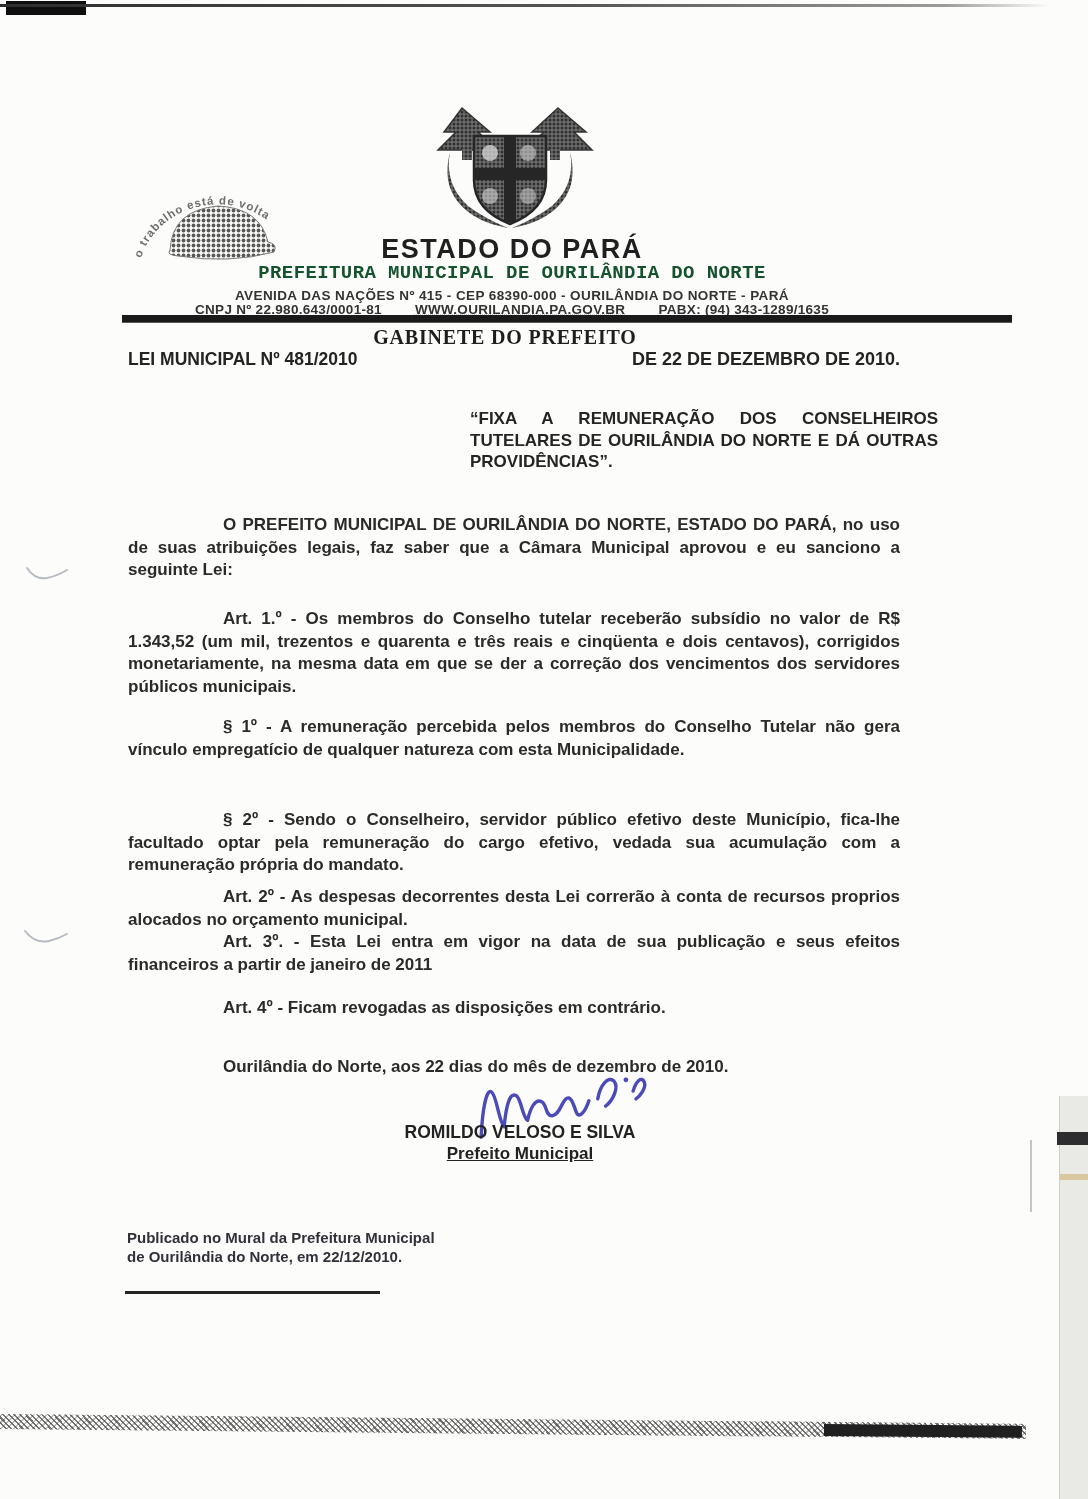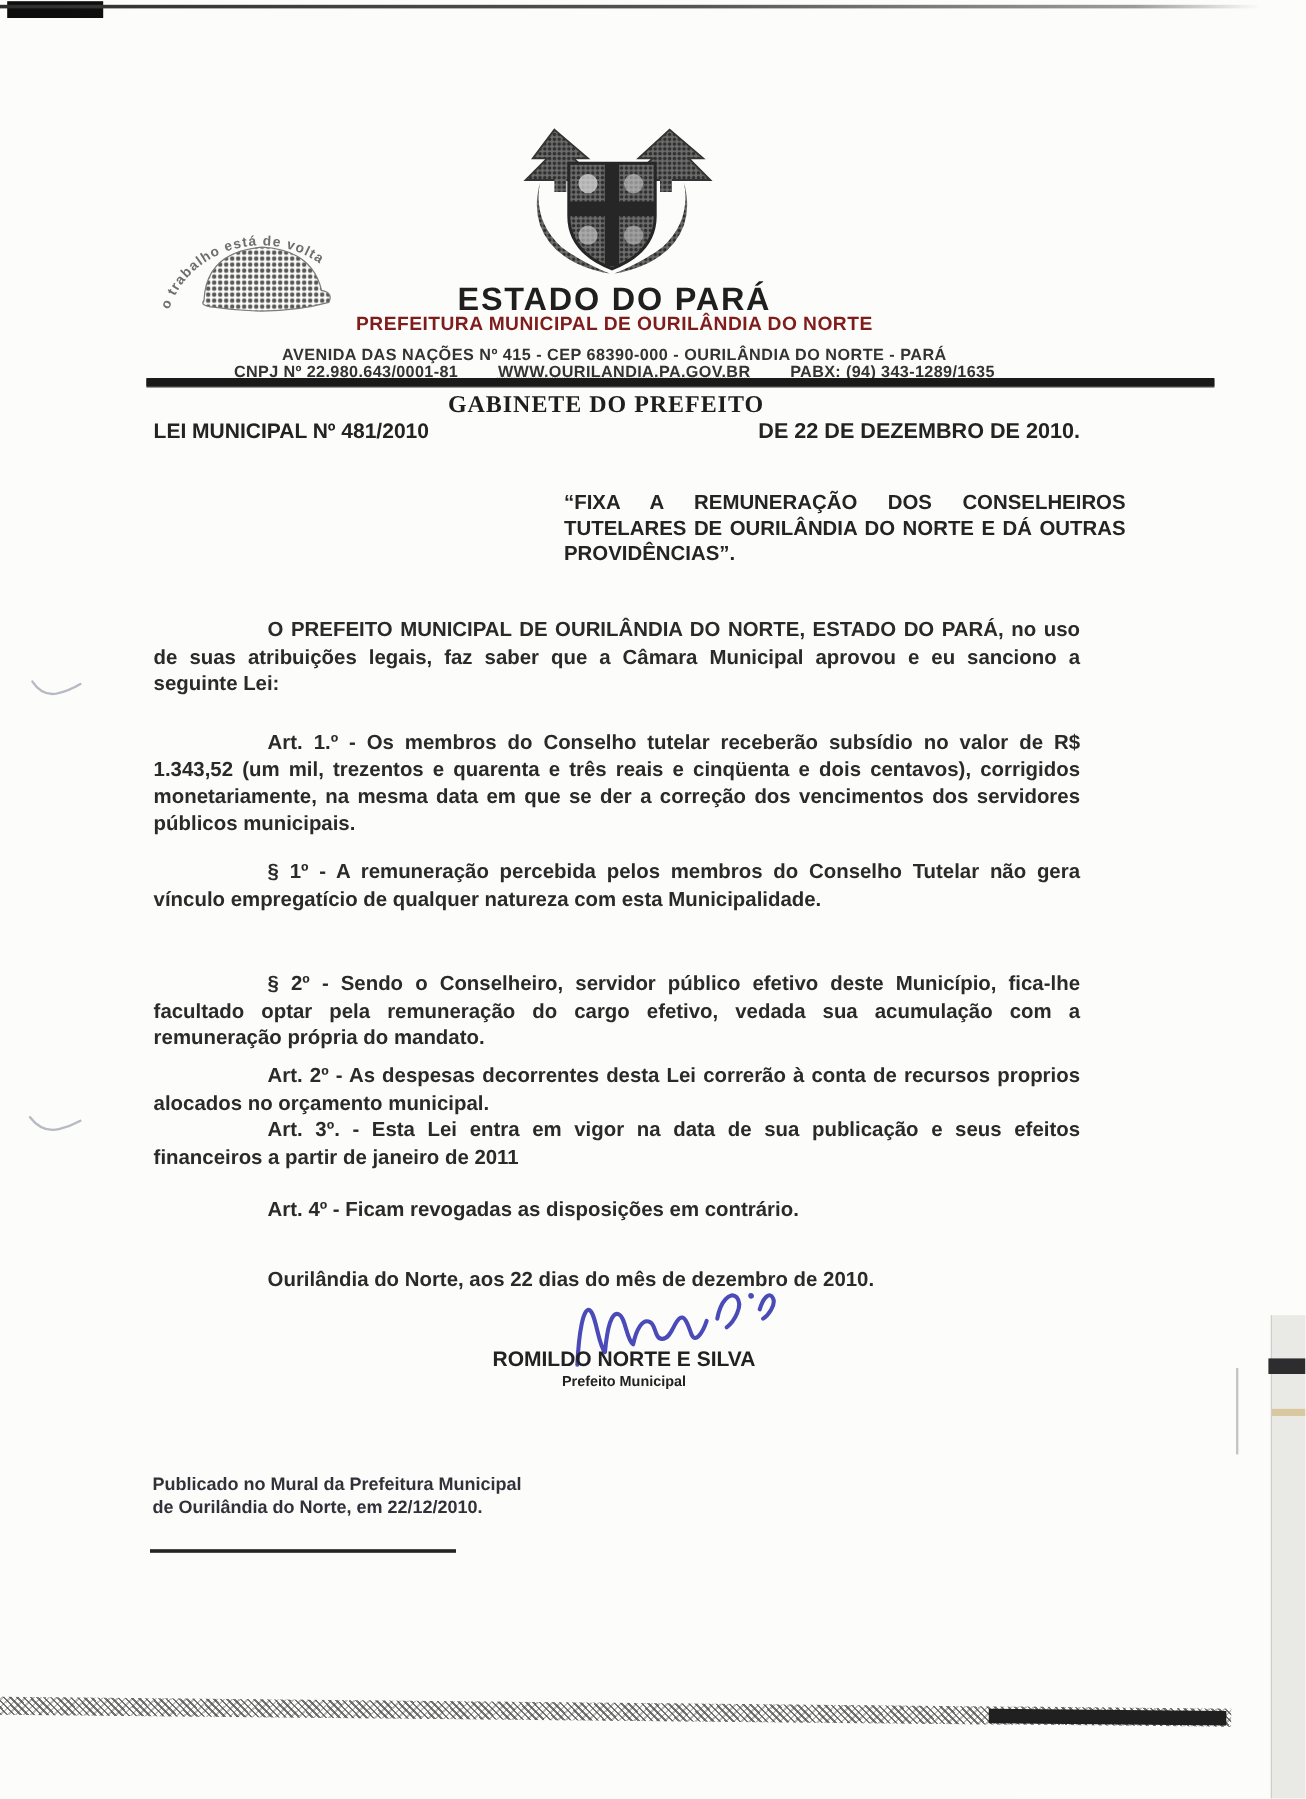--- a/index.html
+++ b/index.html
@@ -25,21 +25,21 @@
       repeating-linear-gradient(45deg, rgba(70,70,70,.75) 0 1.5px, rgba(255,255,255,0) 1.5px 4px),
       repeating-linear-gradient(-45deg, rgba(110,110,110,.45) 0 1.5px, rgba(255,255,255,0) 1.5px 4.5px);
   }
   .bottom-band .solid-end{position:absolute;left:830px;top:2px;width:198px;height:12px;background:#202020;}
   .edge-squiggle{stroke:#b6bac2;fill:none;stroke-width:2;stroke-linecap:round;}
   
   .hat-logo{position:absolute;left:126px;top:158px;}
   .coat{position:absolute;left:424px;top:106px;}
   .hdr{position:absolute;left:24px;width:976px;text-align:center;font-weight:700;}
   .hdr-state{top:234px;font-size:27px;letter-spacing:1.5px;color:#1f1f1f;}
-  .hdr-city{top:262px;font-size:16px;letter-spacing:.4px;color:#7f1d1d;}
+  .hdr-city{top:262px;font-size:19px;letter-spacing:.4px;color:#14532d;font-family:Liberation Mono, monospace;}
   .hdr-address{top:288px;font-size:13.5px;letter-spacing:.4px;color:#333;}
   .hdr-cnpj{top:302px;font-size:13.5px;letter-spacing:.3px;color:#333;}
   .hdr-cnpj .site{text-decoration:underline dotted;margin:0 29px;}
   .rule{position:absolute;left:122px;top:315px;width:890px;height:7px;background:#1a1a1a;box-shadow:0 1px 0 #5a5a5a;}
   .office{position:absolute;left:0;top:326px;width:1010px;text-align:center;
     font-family:"Liberation Serif", serif;font-weight:700;font-size:20px;letter-spacing:.8px;color:#1e1e1e;}
   .lei-line{position:absolute;left:128px;top:349px;width:772px;font-weight:700;font-size:17.5px;color:#232323;}
   .lei-line .num{float:left;}
   .lei-line .dat{float:right;font-size:18px;}
   
@@ -51,21 +51,21 @@
   .p-art1{top:608px;}
   .p-par1{top:716px;}
   .p-par2{top:782px;margin-top:27px;}
   .p-art2{top:866px;margin-top:20px;}
   .p-art3{top:931px;}
   .p-art4{top:997px;}
   .p-place{top:1056px;text-align:left;}
   .signature{position:absolute;left:468px;top:1068px;transform:rotate(-6deg);}
   .signer{position:absolute;left:270px;width:500px;text-align:center;font-weight:700;color:#222;}
   .signer-name{top:1122px;font-size:17.5px;}
-  .signer-title{top:1144px;font-size:12px;}
+  .signer-title{top:1144px;font-size:17px;text-decoration:underline;}
   .pubnote{position:absolute;left:127px;top:1228px;width:330px;
     font-weight:700;font-size:15px;line-height:19px;color:#31313a;}
   .sign-line{position:absolute;left:125px;top:1291px;width:255px;height:3px;background:#242424;}
 </style>
 </head>
 <body>
 
 <div class="page">
 
   <div class="artifact top-corner-bar"></div>
@@ -153,21 +153,21 @@
 
   <svg class="signature" width="200" height="70" viewBox="0 0 200 70">
     <g fill="none" stroke="#4a4ab8" stroke-width="3.4" stroke-linecap="round" stroke-linejoin="round">
       <path d="M10,60 C14,34 20,12 25,16 C30,20 29,46 34,52 C38,32 43,18 49,22 C54,25 53,44 58,48 C62,36 68,27 74,31 C79,34 76,46 83,46 C90,46 93,35 98,31 C103,27 105,35 107,44 C109,53 116,46 121,35"></path>
       <path d="M130,34 C134,20 143,12 148,18 C153,25 144,38 137,42"></path>
       <circle cx="160" cy="18" r="2.4" fill="#4a4ab8" stroke="none"></circle>
       <path d="M166,30 C170,20 176,16 178,22 C180,28 172,36 168,38"></path>
     </g>
   </svg>
 
-  <div class="signer signer-name">ROMILDO NORTE E SILVA</div>
+  <div class="signer signer-name">ROMILDO VELOSO E SILVA</div>
   <div class="signer signer-title">Prefeito Municipal</div>
 
   <div class="pubnote">
     <div>Publicado no Mural da Prefeitura Municipal</div>
     <div>de Ourilândia do Norte, em 22/12/2010.</div>
   </div>
   <div class="sign-line"></div>
 
 </div>
 

